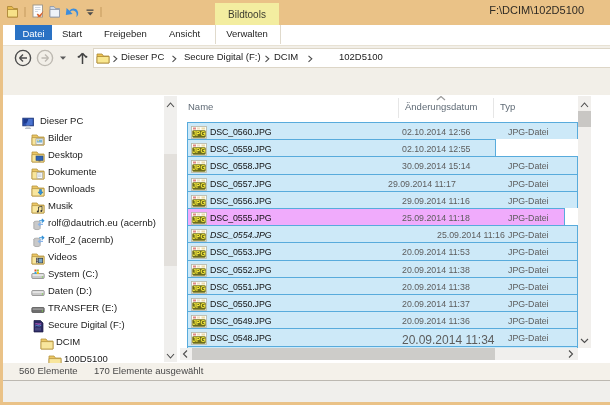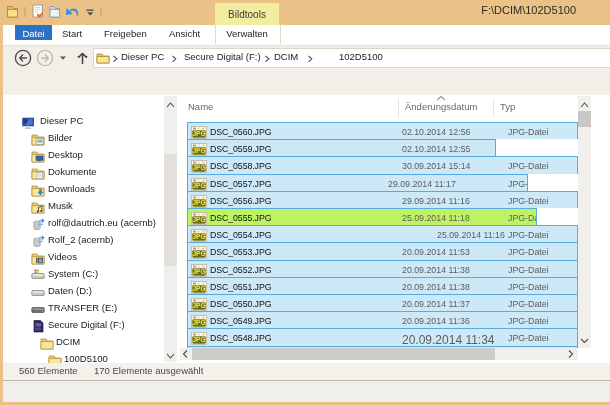--- a/index.html
+++ b/index.html
@@ -35,21 +35,21 @@
     <path d="M69.5 10.8 C71.6 7.8 75.9 7.9 77.6 10.9 C78.9 13.2 78.1 15.7 76.2 17 C77.1 14.9 76.8 12.8 75.3 11.5 C73.8 10.2 71.8 10.3 70.3 11.6 L72.6 14 L65.8 15 L66.6 8 Z" fill="#3c8ddc"></path>
 
     <rect x="86.5" y="9.5" width="7" height="1.3" fill="#4b4b4b"></rect>
     <path d="M87.2 12.3 L93.3 12.3 L90.2 15.4 Z" fill="#4b4b4b"></path>
     <rect x="100.5" y="7" width="1" height="10" fill="#c49a5e"></rect>
   </svg>
 
   <div class="abs" style="left:215px;top:3px;width:64px;height:22px;background:#f3eda0;"></div>
   <div class="txt" style="left:215px;top:9px;width:64px;text-align:center;font-size:10px;color:#3c3c30;">Bildtools</div>
 
-  <div class="txt" style="left:376px;top:4px;width:200px;text-align:right;font-size:11px;color:#2e2a24;">F:\DCIM\102D5100</div>
+  <div class="txt" style="left:384px;top:4px;width:200px;text-align:right;font-size:11px;color:#2e2a24;">F:\DCIM\102D5100</div>
 
   <div class="abs" style="left:3px;top:25px;width:607px;height:21px;background:#ffffff;"></div>
   <div class="abs" style="left:15px;top:25px;width:37px;height:15px;background:#2a72c4;"></div>
   <div class="txt" style="left:15px;top:27.5px;width:37px;text-align:center;font-size:9.5px;color:#ffffff;">Datei</div>
   <div class="txt" style="left:62px;top:28px;font-size:9.5px;color:#1e1e1e;">Start</div>
   <div class="txt" style="left:104px;top:28px;font-size:9.5px;color:#1e1e1e;">Freigeben</div>
   <div class="txt" style="left:169px;top:28px;font-size:9.5px;color:#1e1e1e;">Ansicht</div>
   <div class="abs" style="left:215px;top:25px;width:64px;height:19px;background:#ffffff;border-left:1px solid #e0dacc;border-right:1px solid #e0dacc;"></div>
   <div class="txt" style="left:215px;top:28px;width:64px;text-align:center;font-size:9.5px;color:#1e1e1e;">Verwalten</div>
   <div class="abs" style="left:3px;top:45px;width:607px;height:1px;background:#e8e2d4;"></div>
@@ -243,21 +243,21 @@
   <rect x="2" y="1.5" width="3" height="2" fill="#e08888"></rect>
   <rect x="6" y="1.5" width="3" height="2" fill="#f0ddc2"></rect>
   <rect x="10.5" y="1.5" width="3.5" height="2" fill="#ecd9a8"></rect>
   <rect x="1.5" y="4.5" width="13" height="7" rx="1" fill="#6b6b1d" stroke="#8a8a30" stroke-width="0.7"></rect>
   <text x="8" y="10" font-family="Liberation Sans,sans-serif" font-size="6.5" font-weight="bold" fill="#f5e93a" text-anchor="middle">JPG</text>
 </svg></div>
         <div class="txt" style="left:22px;top:3.5px;font-size:8.8px;letter-spacing:-0.1px;color:#111;">DSC_0558.JPG</div>
         <div class="txt" style="left:214px;top:4px;font-size:8.8px;color:#5c5c5c;">30.09.2014 15:14</div>
         <div class="txt" style="left:320px;top:4px;font-size:8.8px;color:#5c5c5c;">JPG-Datei</div>
       </div>
-      <div class="abs" style="left:187px;top:174px;width:341px;height:17px;background:#cde9f8;border-top:1px solid #58abdc;box-sizing:border-box;border-left:1px solid #58abdc;border-right:1px solid #58abdc;overflow:hidden;">
+      <div class="abs" style="left:187px;top:174px;width:391px;height:17px;background:#cde9f8;border-top:1px solid #58abdc;box-sizing:border-box;border-left:1px solid #58abdc;border-right:1px solid #58abdc;overflow:hidden;">
         <div class="abs" style="left:3px;top:2px;"><svg width="16" height="13" viewBox="0 0 16 13">
   <rect x="0.5" y="0.5" width="15" height="12" fill="#fdfdf2" stroke="#b5b5a5" stroke-width="0.8"></rect>
   <rect x="2" y="1.5" width="3" height="2" fill="#e08888"></rect>
   <rect x="6" y="1.5" width="3" height="2" fill="#f0ddc2"></rect>
   <rect x="10.5" y="1.5" width="3.5" height="2" fill="#ecd9a8"></rect>
   <rect x="1.5" y="4.5" width="13" height="7" rx="1" fill="#6b6b1d" stroke="#8a8a30" stroke-width="0.7"></rect>
   <text x="8" y="10" font-family="Liberation Sans,sans-serif" font-size="6.5" font-weight="bold" fill="#f5e93a" text-anchor="middle">JPG</text>
 </svg></div>
         <div class="txt" style="left:22px;top:3.5px;font-size:8.8px;letter-spacing:-0.1px;color:#111;">DSC_0557.JPG</div>
         <div class="txt" style="left:200px;top:4px;font-size:8.8px;color:#5c5c5c;">29.09.2014 11:17</div>
@@ -269,21 +269,21 @@
   <rect x="2" y="1.5" width="3" height="2" fill="#e08888"></rect>
   <rect x="6" y="1.5" width="3" height="2" fill="#f0ddc2"></rect>
   <rect x="10.5" y="1.5" width="3.5" height="2" fill="#ecd9a8"></rect>
   <rect x="1.5" y="4.5" width="13" height="7" rx="1" fill="#6b6b1d" stroke="#8a8a30" stroke-width="0.7"></rect>
   <text x="8" y="10" font-family="Liberation Sans,sans-serif" font-size="6.5" font-weight="bold" fill="#f5e93a" text-anchor="middle">JPG</text>
 </svg></div>
         <div class="txt" style="left:22px;top:3.5px;font-size:8.8px;letter-spacing:-0.1px;color:#111;">DSC_0556.JPG</div>
         <div class="txt" style="left:214px;top:4px;font-size:8.8px;color:#5c5c5c;">29.09.2014 11:16</div>
         <div class="txt" style="left:320px;top:4px;font-size:8.8px;color:#5c5c5c;">JPG-Datei</div>
       </div>
-      <div class="abs" style="left:187px;top:208px;width:350px;height:17px;background:#bef264;border-top:1px solid #58abdc;box-sizing:border-box;border-left:1px solid #58abdc;border-right:1px solid #58abdc;overflow:hidden;padding-left:44px;">
+      <div class="abs" style="left:187px;top:208px;width:378px;height:17px;background:#f0abfc;border-top:1px solid #58abdc;box-sizing:border-box;border-left:1px solid #58abdc;border-right:1px solid #58abdc;overflow:hidden;padding-left:44px;">
         <div class="abs" style="left:3px;top:2px;"><svg width="16" height="13" viewBox="0 0 16 13">
   <rect x="0.5" y="0.5" width="15" height="12" fill="#fdfdf2" stroke="#b5b5a5" stroke-width="0.8"></rect>
   <rect x="2" y="1.5" width="3" height="2" fill="#e08888"></rect>
   <rect x="6" y="1.5" width="3" height="2" fill="#f0ddc2"></rect>
   <rect x="10.5" y="1.5" width="3.5" height="2" fill="#ecd9a8"></rect>
   <rect x="1.5" y="4.5" width="13" height="7" rx="1" fill="#6b6b1d" stroke="#8a8a30" stroke-width="0.7"></rect>
   <text x="8" y="10" font-family="Liberation Sans,sans-serif" font-size="6.5" font-weight="bold" fill="#f5e93a" text-anchor="middle">JPG</text>
 </svg></div>
         <div class="txt" style="left:22px;top:3.5px;font-size:8.8px;letter-spacing:-0.1px;color:#111;">DSC_0555.JPG</div>
         <div class="txt" style="left:214px;top:4px;font-size:8.8px;color:#5c5c5c;">25.09.2014 11:18</div>
@@ -291,21 +291,21 @@
       </div>
       <div class="abs" style="left:187px;top:225px;width:391px;height:17px;background:#cde9f8;border-top:1px solid #58abdc;box-sizing:border-box;border-left:1px solid #58abdc;border-right:1px solid #58abdc;overflow:hidden;">
         <div class="abs" style="left:3px;top:2px;"><svg width="16" height="13" viewBox="0 0 16 13">
   <rect x="0.5" y="0.5" width="15" height="12" fill="#fdfdf2" stroke="#b5b5a5" stroke-width="0.8"></rect>
   <rect x="2" y="1.5" width="3" height="2" fill="#e08888"></rect>
   <rect x="6" y="1.5" width="3" height="2" fill="#f0ddc2"></rect>
   <rect x="10.5" y="1.5" width="3.5" height="2" fill="#ecd9a8"></rect>
   <rect x="1.5" y="4.5" width="13" height="7" rx="1" fill="#6b6b1d" stroke="#8a8a30" stroke-width="0.7"></rect>
   <text x="8" y="10" font-family="Liberation Sans,sans-serif" font-size="6.5" font-weight="bold" fill="#f5e93a" text-anchor="middle">JPG</text>
 </svg></div>
-        <div class="txt" style="left:22px;top:3.5px;font-size:8.8px;letter-spacing:-0.1px;color:#111;">DSC_0554.JPG</div>
+        <div class="txt" style="left:22px;top:3.5px;font-size:8.8px;letter-spacing:-0.1px;color:#111;font-style:italic;">DSC_0554.JPG</div>
         <div class="txt" style="left:214px;top:4px;font-size:8.8px;color:#5c5c5c;margin-left:35px;">25.09.2014 11:16</div>
         <div class="txt" style="left:320px;top:4px;font-size:8.8px;color:#5c5c5c;">JPG-Datei</div>
       </div>
       <div class="abs" style="left:187px;top:242px;width:391px;height:18px;background:#cde9f8;border-top:1px solid #58abdc;box-sizing:border-box;border-left:1px solid #58abdc;border-right:1px solid #58abdc;overflow:hidden;">
         <div class="abs" style="left:3px;top:2px;"><svg width="16" height="13" viewBox="0 0 16 13">
   <rect x="0.5" y="0.5" width="15" height="12" fill="#fdfdf2" stroke="#b5b5a5" stroke-width="0.8"></rect>
   <rect x="2" y="1.5" width="3" height="2" fill="#e08888"></rect>
   <rect x="6" y="1.5" width="3" height="2" fill="#f0ddc2"></rect>
   <rect x="10.5" y="1.5" width="3.5" height="2" fill="#ecd9a8"></rect>
   <rect x="1.5" y="4.5" width="13" height="7" rx="1" fill="#6b6b1d" stroke="#8a8a30" stroke-width="0.7"></rect>

